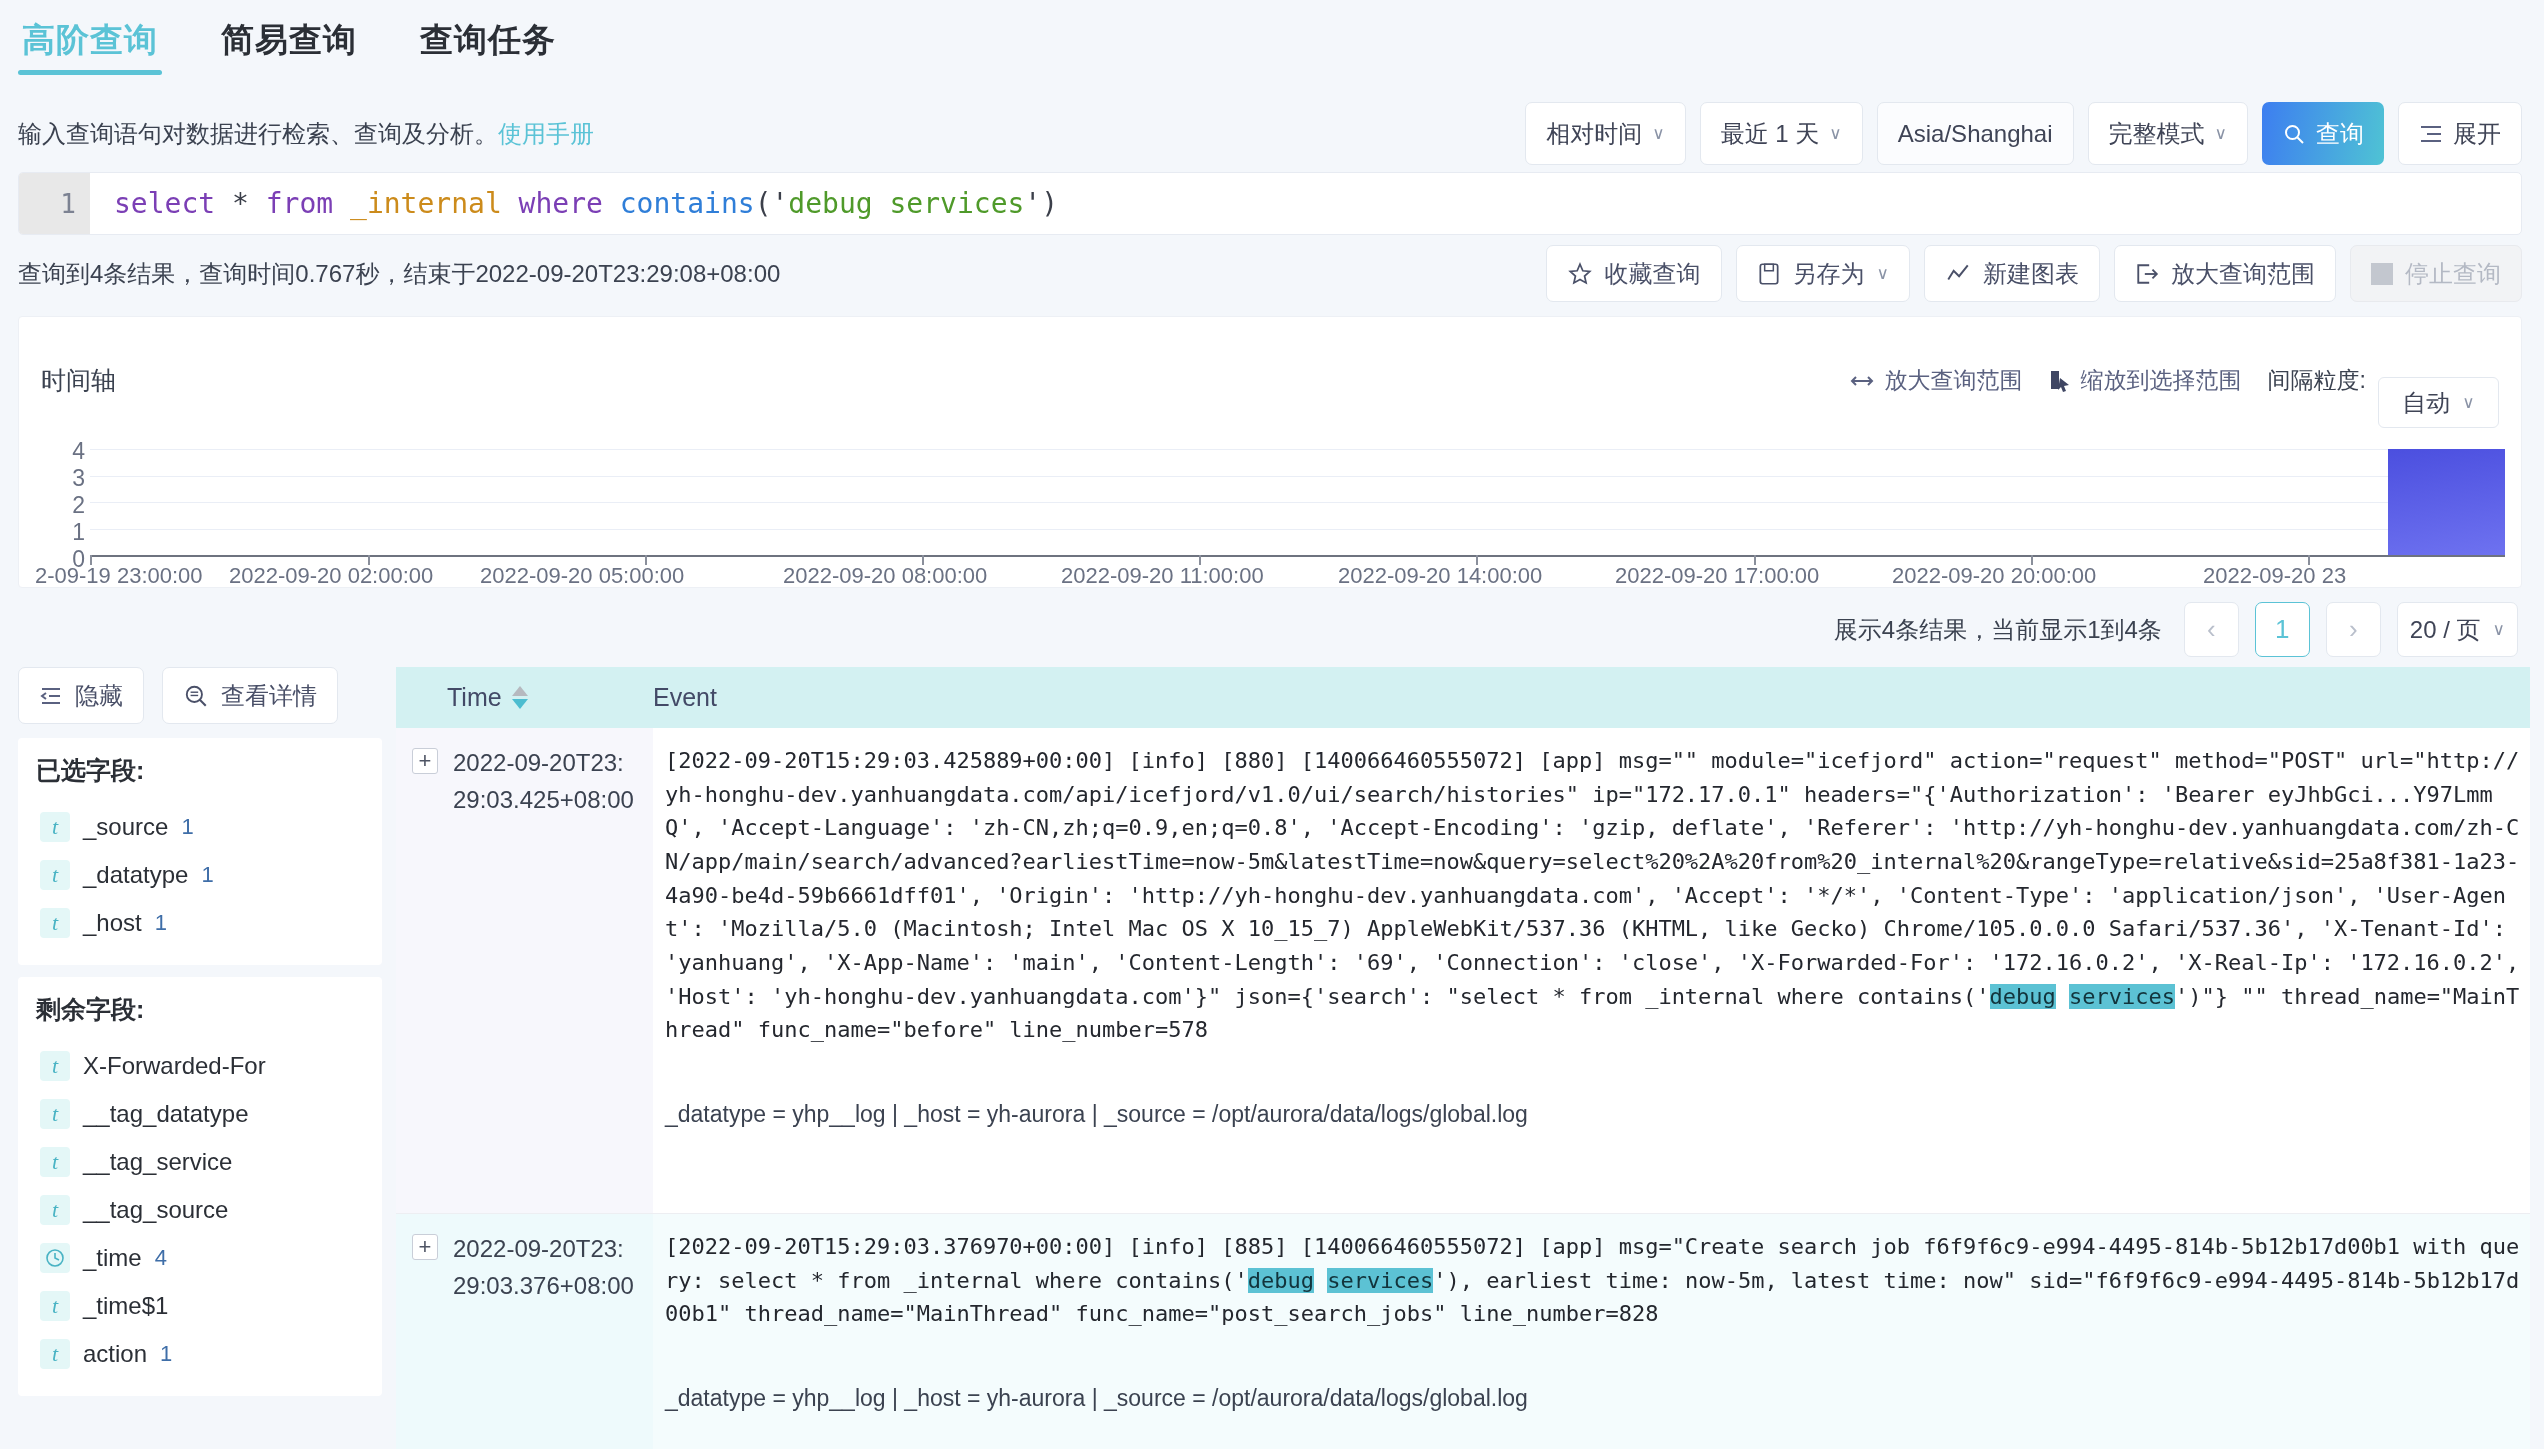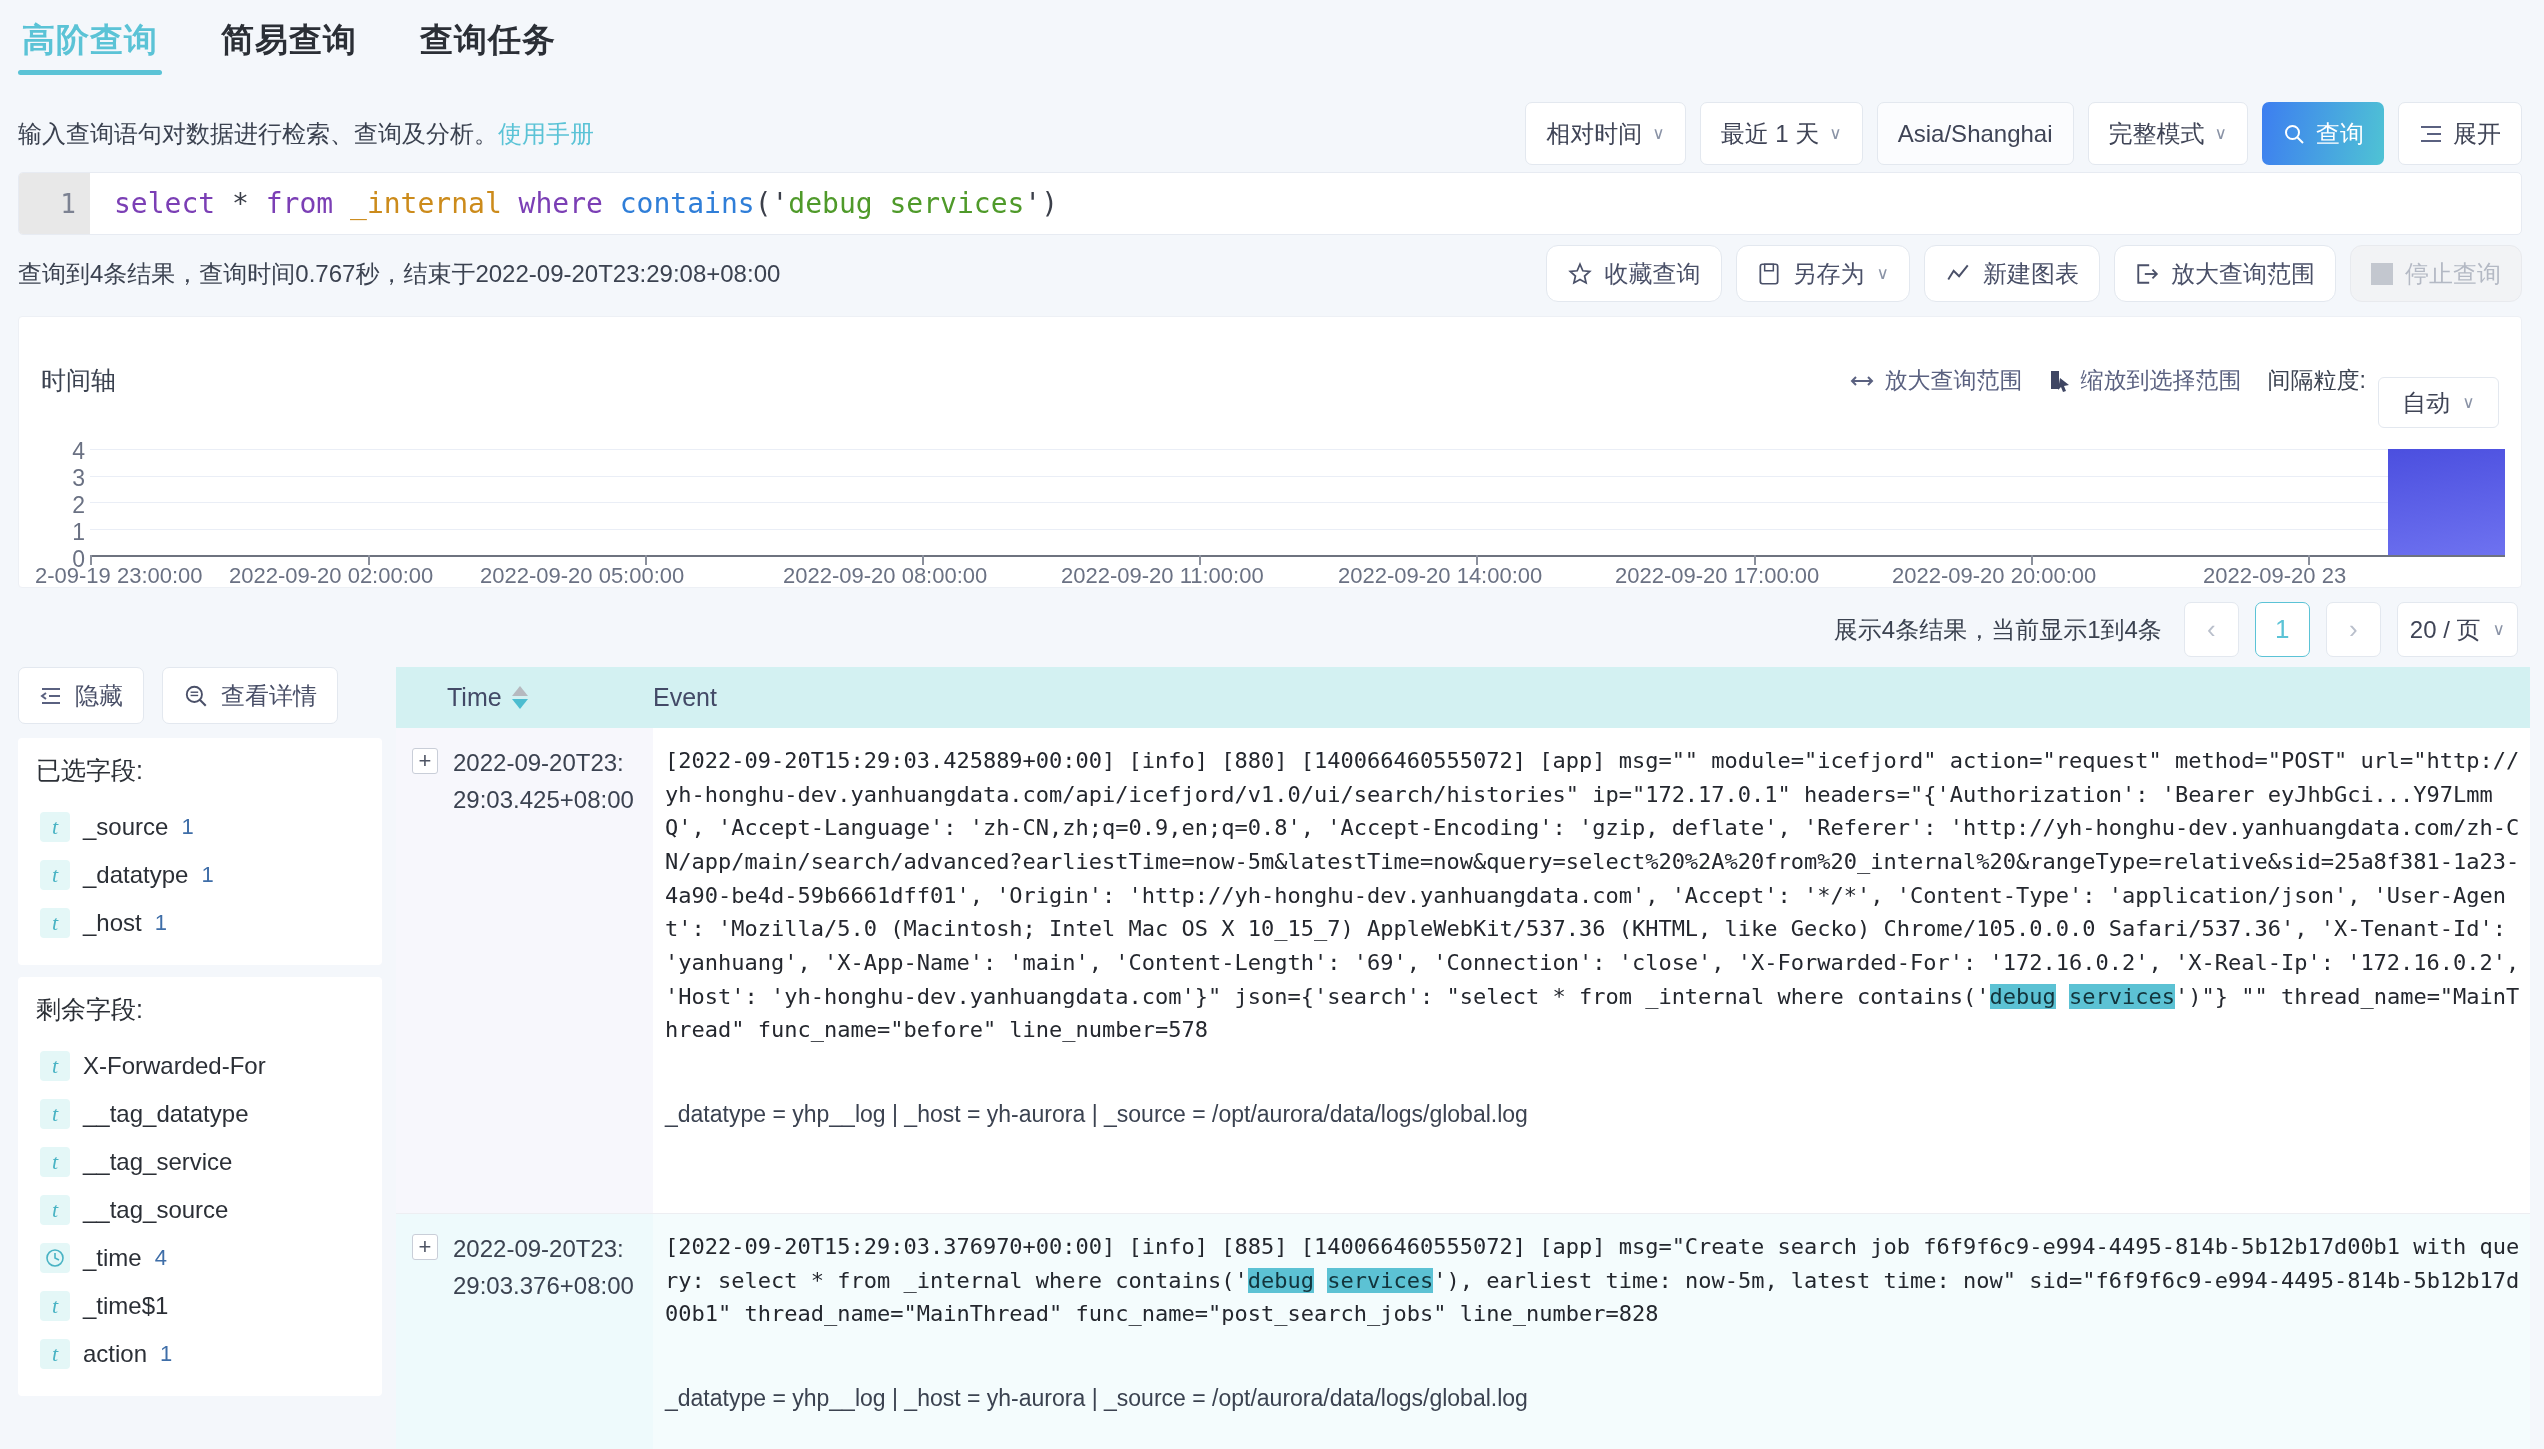--- a/index.html
+++ b/index.html
@@ -70,21 +70,21 @@
   .k-str { color: #4f9a2a; }
 
   
   .resultbar {
     display: flex; align-items: center; justify-content: space-between;
     padding: 0 22px 0 18px; height: 77px;
   }
   .resulttext { font-size: 24px; color: #3b4250; }
   .actions { display: flex; align-items: center; gap: 14px; }
   .abtn {
-    height: 57px; background: #fff; border: 1px solid #e3e8ef; border-radius: 12px;
+    height: 57px; background: #fff; border: 1px solid #e3e8ef; border-radius: 7px;
     display: flex; align-items: center; gap: 12px; padding: 0 20px;
     font-size: 24px; color: #4a5068; white-space: nowrap;
   }
   .abtn.disabled { background: #f2f3f5; color: #b4b9c4; border-color: #e8eaee; }
 
   
   .card {
     margin: 4px 22px 0 18px; background: #fff; border: 1px solid #edf0f5;
     border-radius: 4px;
   }
@@ -144,21 +144,21 @@
   
   .bottom { display: flex; align-items: flex-start; padding: 0 0 0 0; }
   .sidebar { width: 396px; padding: 0 14px 0 18px; }
   .sbbtns { display: flex; gap: 18px; margin-bottom: 14px; }
   .sbbtn {
     height: 57px; background: #fff; border: 1px solid #e3e8ef; border-radius: 7px;
     display: flex; align-items: center; gap: 12px; padding: 0 20px;
     font-size: 24px; color: #4a5068; white-space: nowrap;
   }
   .sbpanel { background: #fff; border-radius: 4px; padding: 16px 18px 18px 18px; margin-bottom: 12px; }
-  .sbtitle { font-size: 25px; font-weight: normal; color: #2b2f36; margin-bottom: 16px; }
+  .sbtitle { font-size: 25px; font-weight: bold; color: #2b2f36; margin-bottom: 16px; }
   .fieldrow { display: flex; align-items: center; gap: 13px; padding: 9px 0 9px 4px; }
   .tbadge {
     width: 30px; height: 30px; border-radius: 4px; background: #e4f7f7;
     color: #49b3c4; font-size: 22px; font-style: italic; font-family: "Liberation Serif", serif;
     display: flex; align-items: center; justify-content: center; flex: 0 0 auto;
   }
   .fname { font-size: 24px; color: #2b2f36; }
   .fcount { font-size: 22px; color: #3f6ea8; }
 
   

